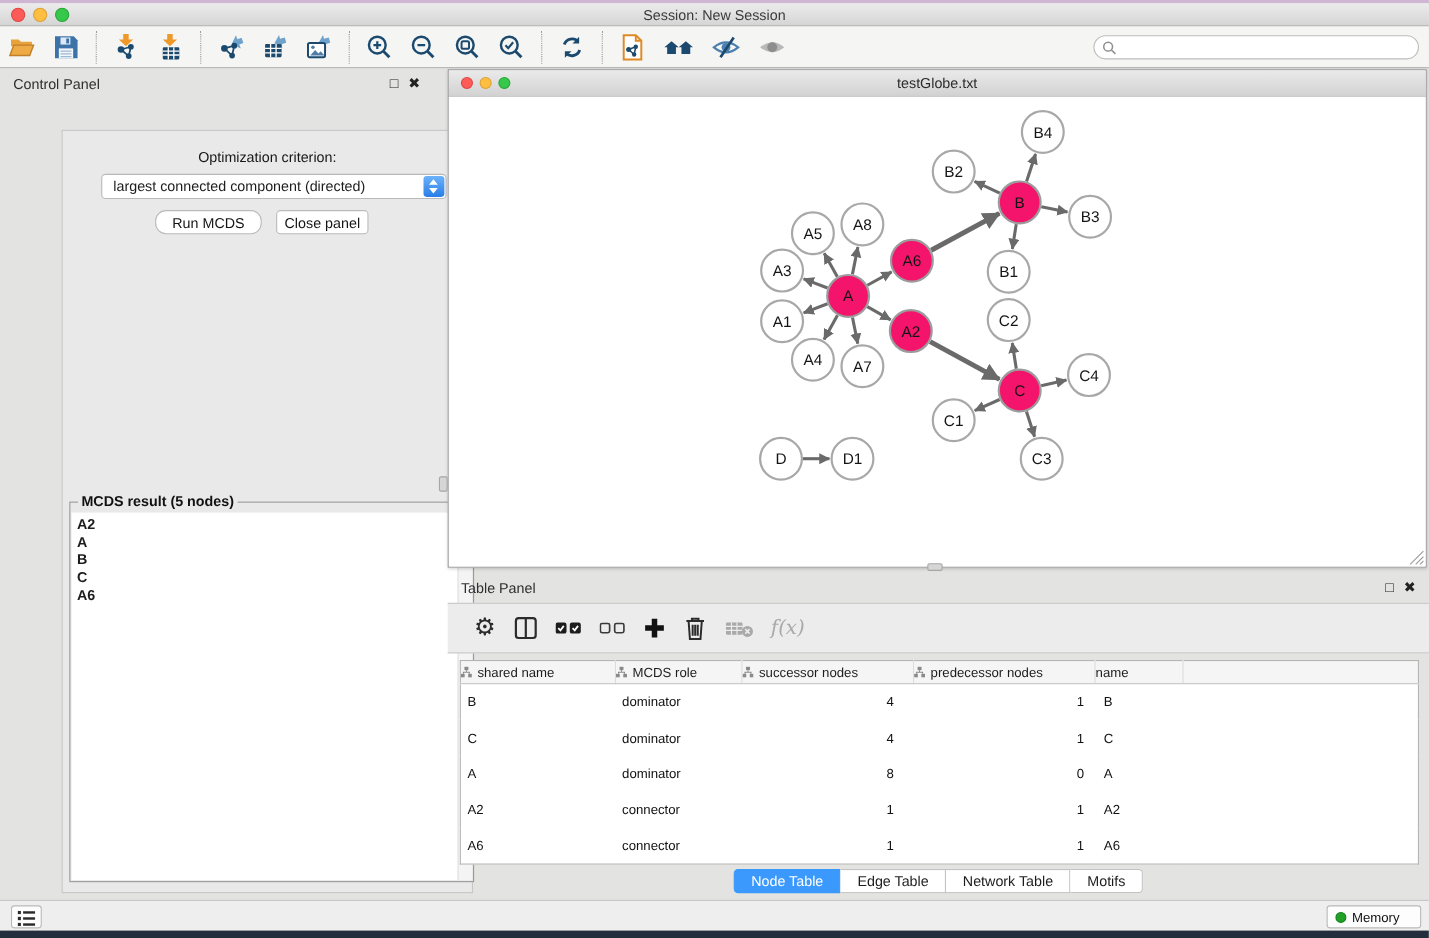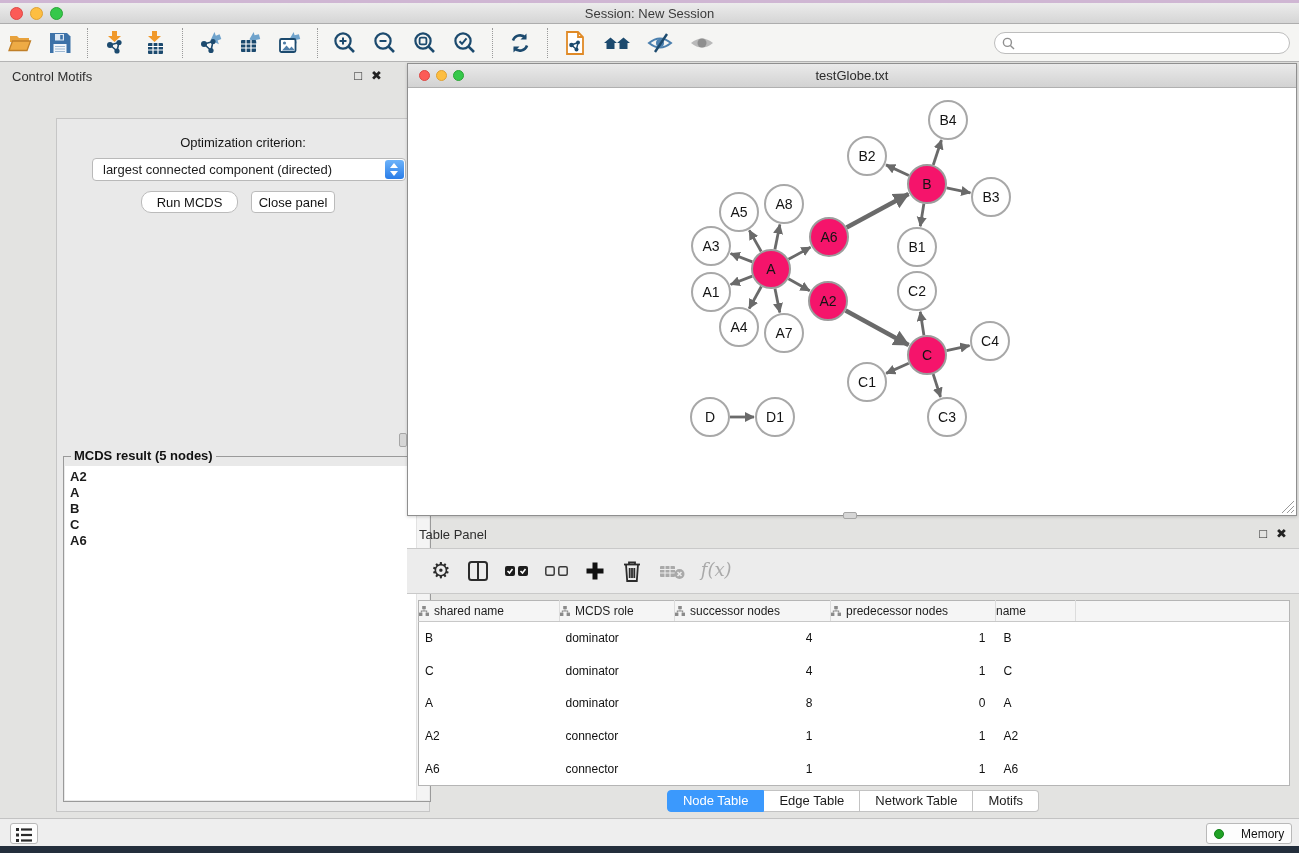--- a/index.html
+++ b/index.html
@@ -104,21 +104,21 @@
   .tp-table td.col4 { padding-left:8px; }
   .tp-tabs { position:absolute; left:0; right:0; top:270px; display:flex; justify-content:center; }
 
   
   .status-bar { position:absolute; left:0; top:818px; width:1299px; height:28px; background:#eeeeee;
     border-top:1px solid #c3c3c3; }
   .sb-list { position:absolute; left:10px; top:4px; width:28px; height:21px; background:#fdfdfd;
     border:1px solid #b9b9b9; border-radius:3px; line-height:0; text-align:center; padding-top:3px; }
   .sb-mem { position:absolute; right:7px; top:4px; width:86px; height:21px; background:#fdfdfd;
     border:1px solid #b9b9b9; border-radius:3px; font-size:12px; color:#111; text-align:left;
-    padding-left:34px; line-height:18px; }
+    padding-left:22px; line-height:18px; }
   .mem-dot { position:absolute; left:7px; top:5px; width:10px; height:10px; border-radius:50%;
     background:#21a126; border:1px solid #12821a; }
   .bottom-strip { position:absolute; left:0; top:846px; width:1299px; height:7px; background:#232e3c; }
 </style>
 </head>
 <body>
 
 <div id="app">
   <div class="top-edge"></div>
 
@@ -236,21 +236,21 @@
       <svg width="13" height="13" viewBox="0 0 13 13">
           <circle cx="5.4" cy="5.4" r="4" fill="none" stroke="#8f8f8f" stroke-width="1.4"></circle>
           <path d="M8.4 8.4 L12 12" stroke="#8f8f8f" stroke-width="1.4"></path>
         </svg>
       <input placeholder="" style="">
     </div>
   </div>
 
   <div class="control-panel">
     <div class="panel-head">
-      <span class="ph-title">Control Motifs</span>
+      <span class="ph-title">Control Panel</span>
       <span class="winbtns">
         <span class="winbtn">□</span>
         <span class="winbtn">✖</span>
       </span>
     </div>
     <div class="cp-content">
       <div class="opt-label">Optimization criterion:</div>
       <div class="dropdown">
         <span class="dd-text">largest connected component (directed)</span>
         <span class="dd-spin">

